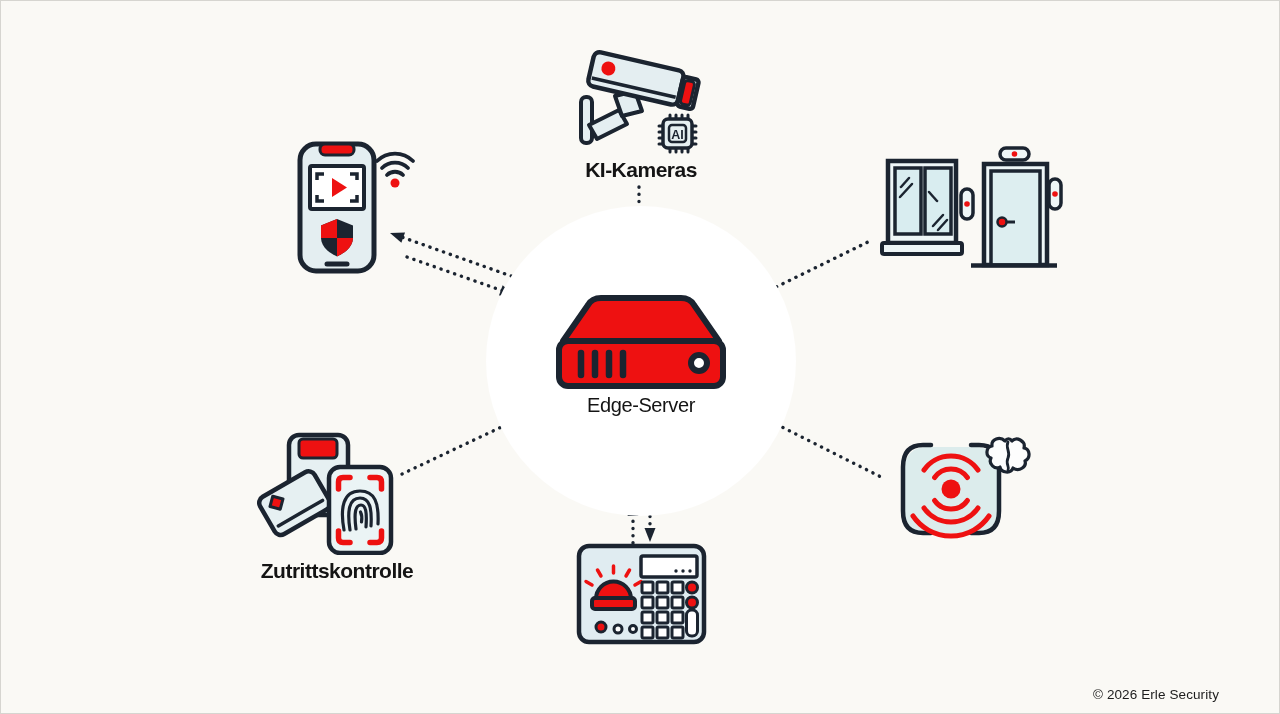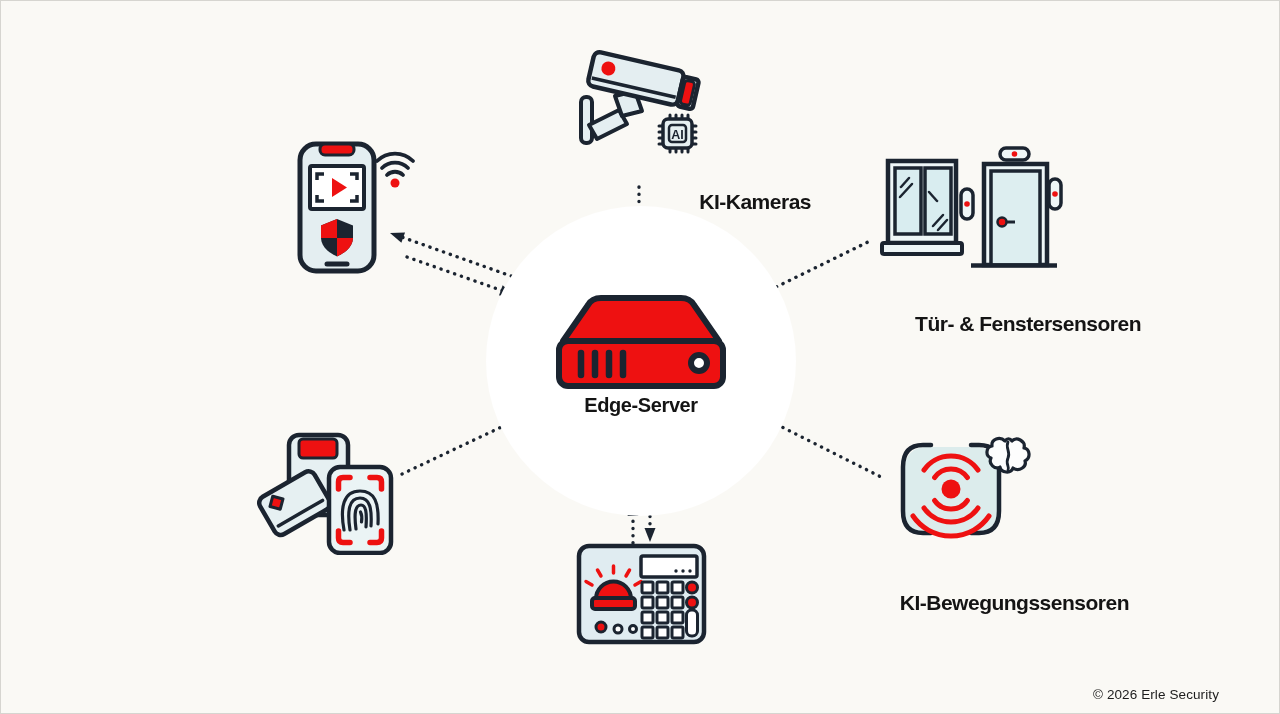--- a/index.html
+++ b/index.html
@@ -10,26 +10,26 @@
   }
   .conn{position:absolute;left:0;top:0;width:1280px;height:714px;pointer-events:none;}
   .hub{
     position:absolute;left:485px;top:205px;width:310px;height:310px;border-radius:50%;
     background:radial-gradient(circle,
       #ffffff 0%, #ffffff 81%, #e3f7f4 86%, #8ce4dc 91%,
       rgba(140,228,220,0.35) 95%, rgba(140,228,220,0) 99%);
   }
   .hub-label{
     position:absolute;left:0;top:186px;width:100%;text-align:center;
-    font-size:20px;font-weight:700;color:#141414;line-height:27px;letter-spacing:-0.4px;
+    font-size:20px;font-weight:400;color:#141414;line-height:27px;letter-spacing:-0.4px;
   }
   .icon-svg{position:absolute;}
   .node-label{
-    position:absolute;width:340px;text-align:right;
-    font-size:21px;font-weight:700;color:#141414;letter-spacing:-0.5px;margin-top:32px;
+    position:absolute;width:340px;text-align:center;
+    font-size:21px;font-weight:700;color:#141414;letter-spacing:-0.5px;
   }
   .copyright{
     position:absolute;right:60px;top:686px;font-size:13.5px;color:#1c1c1c;letter-spacing:0.1px;
   }
 </style>
 </head>
 <body>
 
 <div class="canvas">
 
@@ -123,42 +123,40 @@
     <rect x="127" y="2" width="29" height="12" rx="6" fill="#eef6f7" stroke="#1b2430" stroke-width="3.5"></rect>
     <circle cx="141.5" cy="8" r="2.8" fill="#ee1111"></circle>
     <rect x="111" y="18" width="63" height="101" fill="#eef6f7" stroke="#1b2430" stroke-width="4.5"></rect>
     <rect x="118" y="25" width="49" height="94" fill="#ddeef0" stroke="#1b2430" stroke-width="3.5"></rect>
     <circle cx="129" cy="76" r="4.5" fill="#ee1111" stroke="#1b2430" stroke-width="2.5"></circle>
     <line x1="133" y1="76" x2="142" y2="76" stroke="#1b2430" stroke-width="3"></line>
     <line x1="98" y1="119.5" x2="184" y2="119.5" stroke="#1b2430" stroke-width="4.5"></line>
     <rect x="176" y="33" width="12" height="30" rx="6" fill="#eef6f7" stroke="#1b2430" stroke-width="3.5"></rect>
     <circle cx="182" cy="48" r="2.8" fill="#ee1111"></circle>
   </svg>
-  <div class="node-label" style="left:800px;top:279px">Tür- &amp; Fenstersensoren</div>
 
   <svg class="icon-svg" style="left:890px;top:430px" width="140" height="122" viewBox="0 0 140 122">
     <rect x="14" y="16" width="92" height="86" rx="20" fill="#dcecec"></rect>
     <g stroke="#1b2430" stroke-width="4.5" fill="none" stroke-linecap="round">
       <path d="M40,14 H32 Q12,14 12,36 V80 Q12,102 32,102 H40"></path>
       <path d="M80,14 H88 Q108,14 108,36 V80 Q108,102 88,102 H80"></path>
     </g>
     <g stroke="#ee1111" stroke-width="5" fill="none" stroke-linecap="round">
       <path d="M43.6,46.5 A20,20 0 0 1 76.4,46.5"></path>
       <path d="M33,39 A33,33 0 0 1 87,39"></path>
       <path d="M43.6,69.5 A20,20 0 0 0 76.4,69.5"></path>
       <path d="M33,77 A33,33 0 0 0 87,77"></path>
       <path d="M22,85 A46,46 0 0 0 98,85"></path>
     </g>
     <circle cx="60" cy="58" r="9.5" fill="#ee1111"></circle>
     <g transform="translate(96,6)">
       <path d="M18,4 C13,-1 4,2 5,9 C-1,10 -2,19 4,21 C1,27 8,33 13,30 C14,36 24,37 26,31 C32,35 40,30 38,24 C44,21 43,12 37,11 C39,4 29,-1 25,4 C23,1 20,1 18,4 Z" fill="#fdfdfd" stroke="#1b2430" stroke-width="3.2" stroke-linejoin="round"></path>
       <path d="M21,5 C18,11 24,15 21,21 C18,27 23,30 21,33" fill="none" stroke="#1b2430" stroke-width="2.8" stroke-linecap="round"></path>
     </g>
   </svg>
-  <div class="node-label" style="left:788px;top:558px">KI-Bewegungssensoren</div>
 
   <svg class="icon-svg" style="left:572px;top:542px" width="137" height="102" viewBox="0 0 137 102">
     <rect x="6" y="3" width="125" height="96" rx="10" fill="#e0ecf1" stroke="#1b2430" stroke-width="4.5"></rect>
     <g>
       <g stroke="#ee1111" stroke-width="3.5" stroke-linecap="round">
         <line x1="40.5" y1="30" x2="40.5" y2="23"></line>
         <line x1="53" y1="33" x2="56.5" y2="27"></line>
         <line x1="28" y1="33" x2="24.5" y2="27"></line>
         <line x1="62" y1="42" x2="68" y2="38.5"></line>
         <line x1="19" y1="42" x2="13" y2="38.5"></line>
@@ -207,20 +205,21 @@
       <path d="M89.5,106 V113 Q89.5,117.5 94,117.5 H101"></path>
       <path d="M132.5,106 V113 Q132.5,117.5 128,117.5 H121"></path>
     </g>
     <g stroke="#1b2430" stroke-width="3.2" fill="none" stroke-linecap="round">
       <path d="M95,105 C91,83 94,66 111,66 C126,66 130,78 129,99"></path>
       <path d="M101,105 C98,86 100,73 111,73 C121,73 123,84 122,101"></path>
       <path d="M107,104 C105,89 106,80 112,80 C117,80 118,88 117,102"></path>
       <path d="M111.5,87 C113,90 113,94 112.5,97"></path>
     </g>
   </svg>
+  <div class="node-label" style="left:166px;top:558px">Zutrittskontrolle</div>
 
   <svg class="icon-svg" style="left:292px;top:138px" width="125" height="138" viewBox="0 0 125 138">
     <rect x="7" y="5" width="74" height="127" rx="16" fill="#e4eef1" stroke="#1b2430" stroke-width="5"></rect>
     <rect x="27" y="5" width="34" height="11" rx="5" fill="#ee1111" stroke="#1b2430" stroke-width="3"></rect>
     <rect x="17" y="27" width="54" height="43" rx="2" fill="#ffffff" stroke="#1b2430" stroke-width="4"></rect>
     <g stroke="#1b2430" stroke-width="3.5" fill="none">
       <path d="M24,41 V35 H31"></path>
         <path d="M57,35 H64 V41"></path>
       <path d="M64,56 V62 H57"></path>
         <path d="M31,62 H24 V56"></path>

